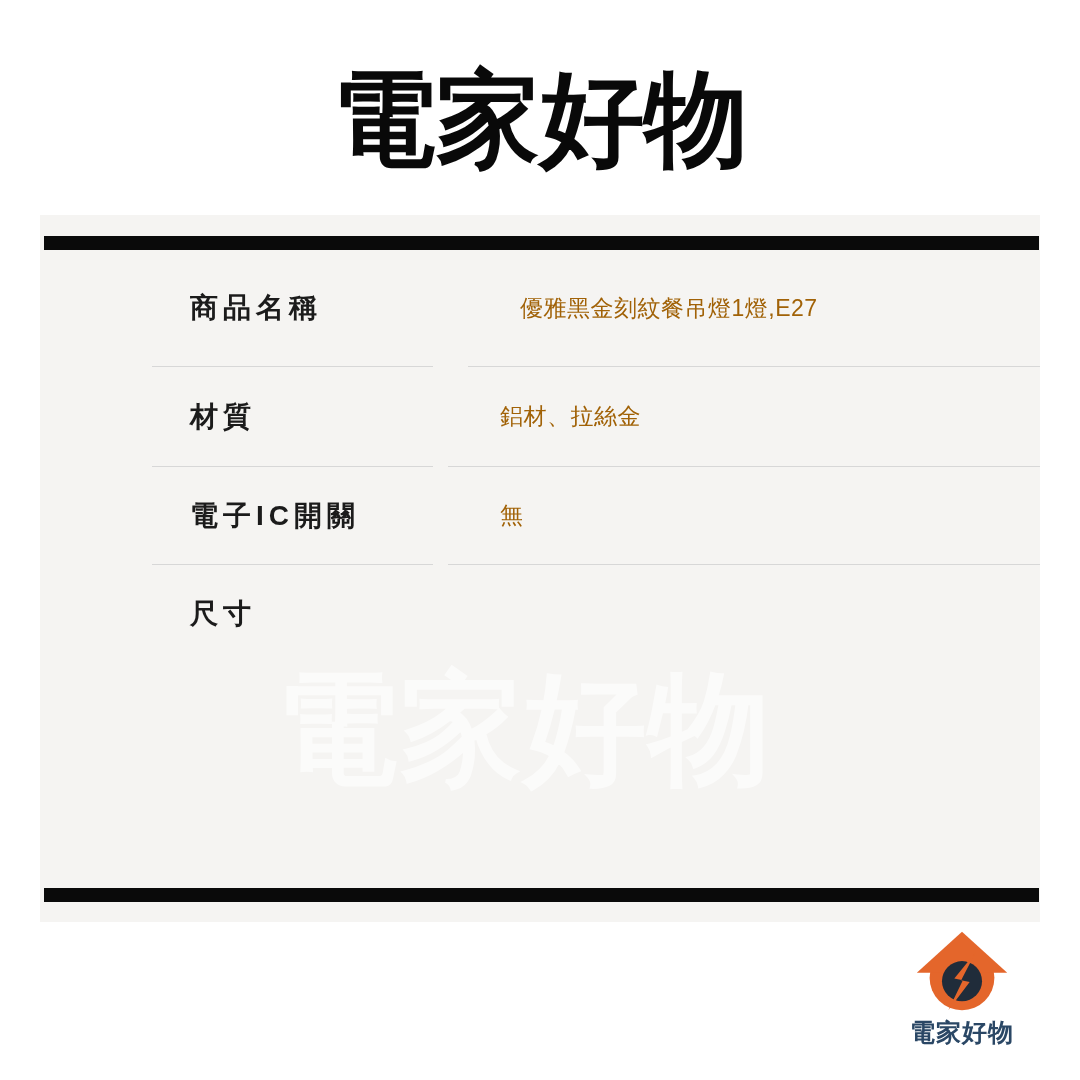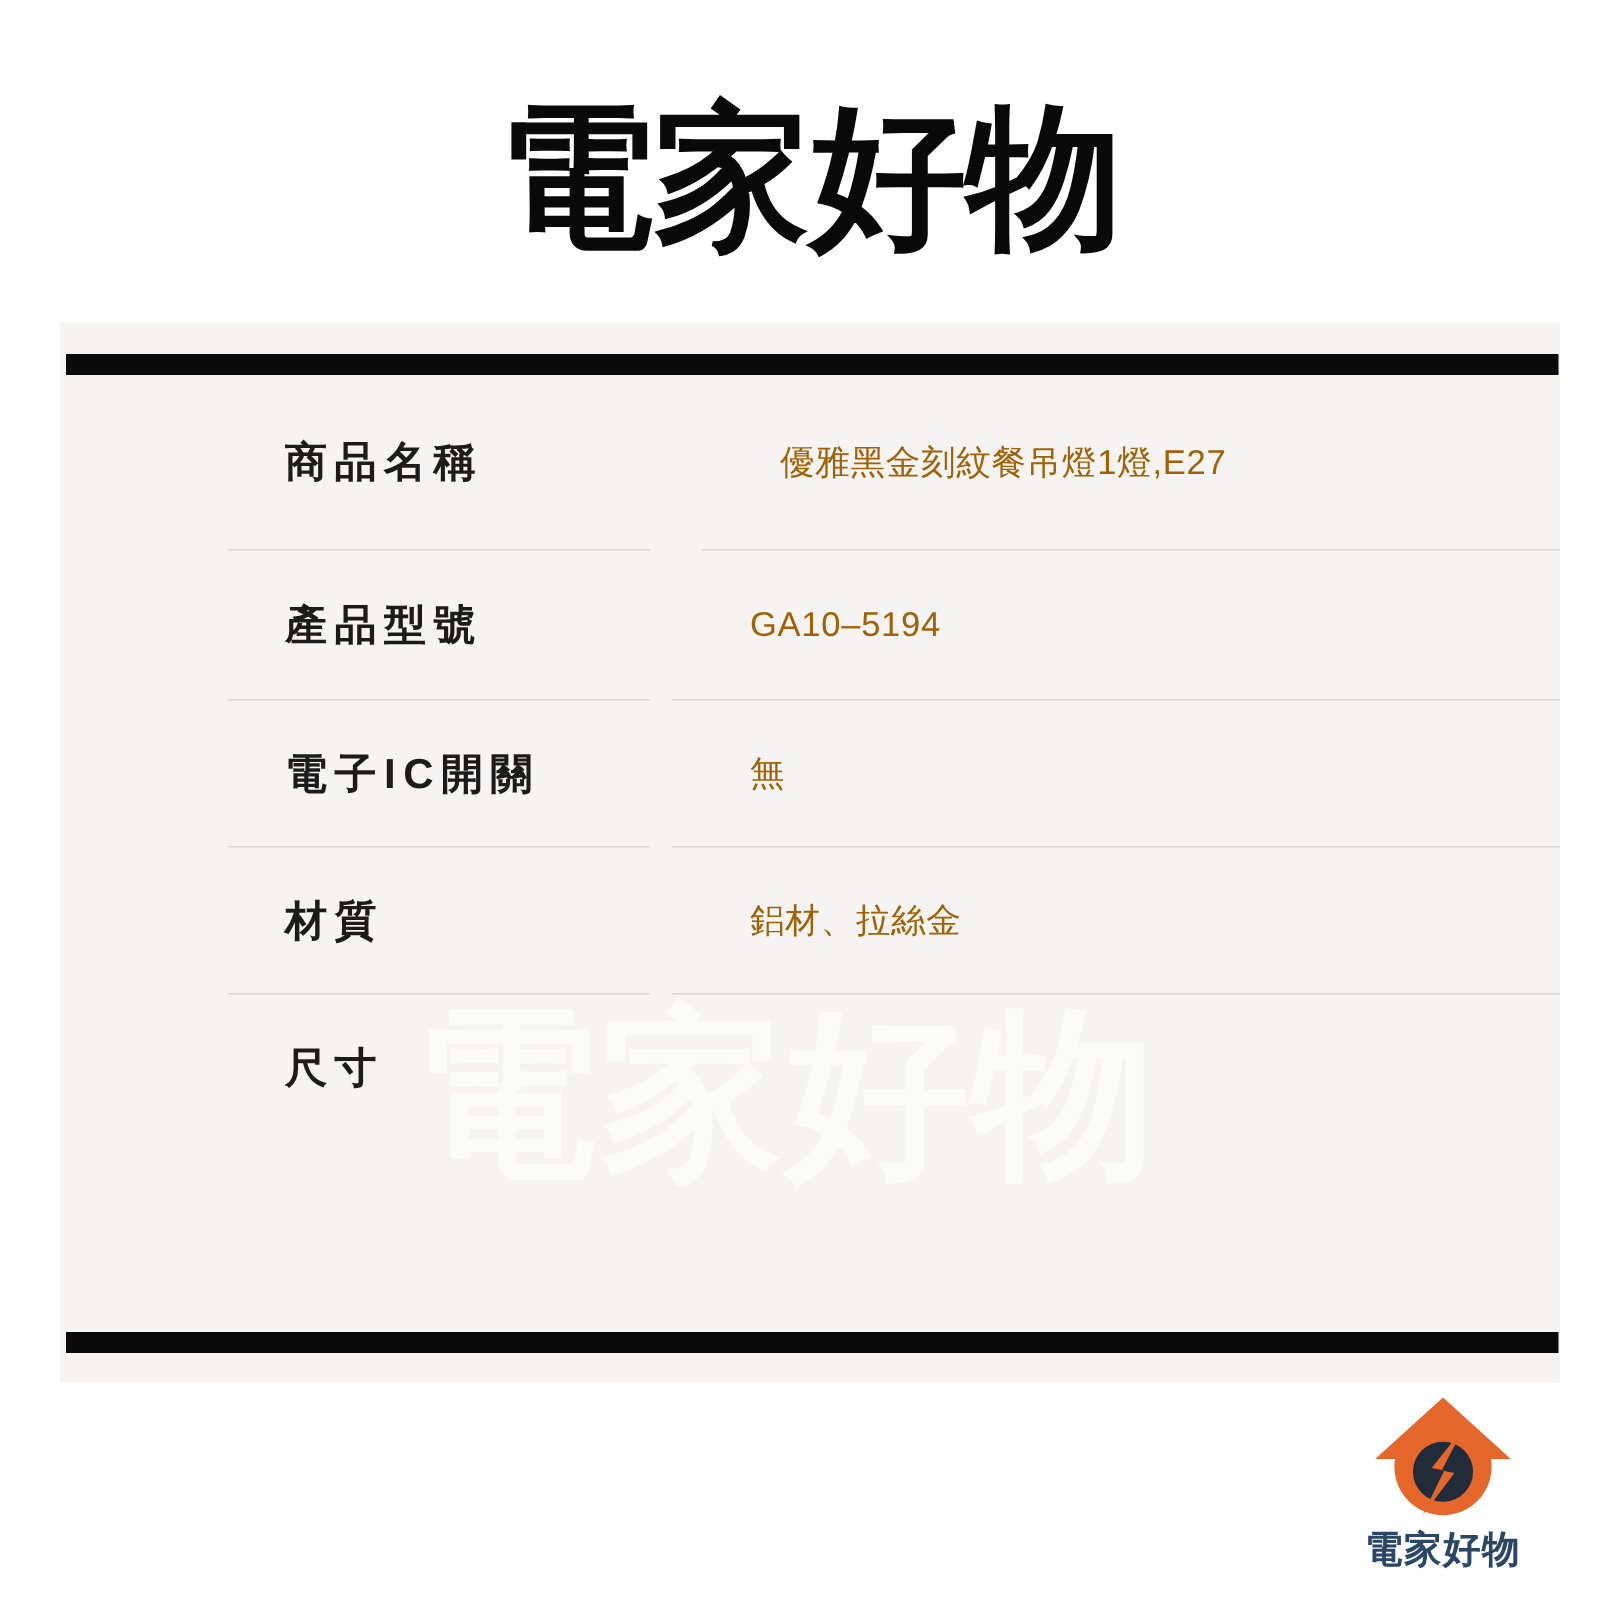--- a/index.html
+++ b/index.html
@@ -141,40 +141,32 @@
     <div class="spec-row">
       <div class="label-cell">
           <span class="spec-label">商品名稱</span>
         </div>
       <div class="value-cell">
           <span class="spec-value">優雅黑金刻紋餐吊燈1燈,E27</span>
         </div>
     </div>
     <div class="spec-row">
       <div class="label-cell">
-          <span class="spec-label">產品型號</span>
+          <span class="spec-label">材質</span>
         </div>
       <div class="value-cell">
-          <span class="spec-value">GA10–5194</span>
+          <span class="spec-value">鋁材、拉絲金</span>
         </div>
     </div>
     <div class="spec-row">
       <div class="label-cell">
           <span class="spec-label">電子IC開關</span>
         </div>
       <div class="value-cell">
           <span class="spec-value">無</span>
-        </div>
-    </div>
-    <div class="spec-row">
-      <div class="label-cell">
-          <span class="spec-label">材質</span>
-        </div>
-      <div class="value-cell">
-          <span class="spec-value">鋁材、拉絲金</span>
         </div>
     </div>
     <div class="spec-row">
       <div class="label-cell">
           <span class="spec-label">尺寸</span>
         </div>
     </div>
   </div>
 </div>
 

